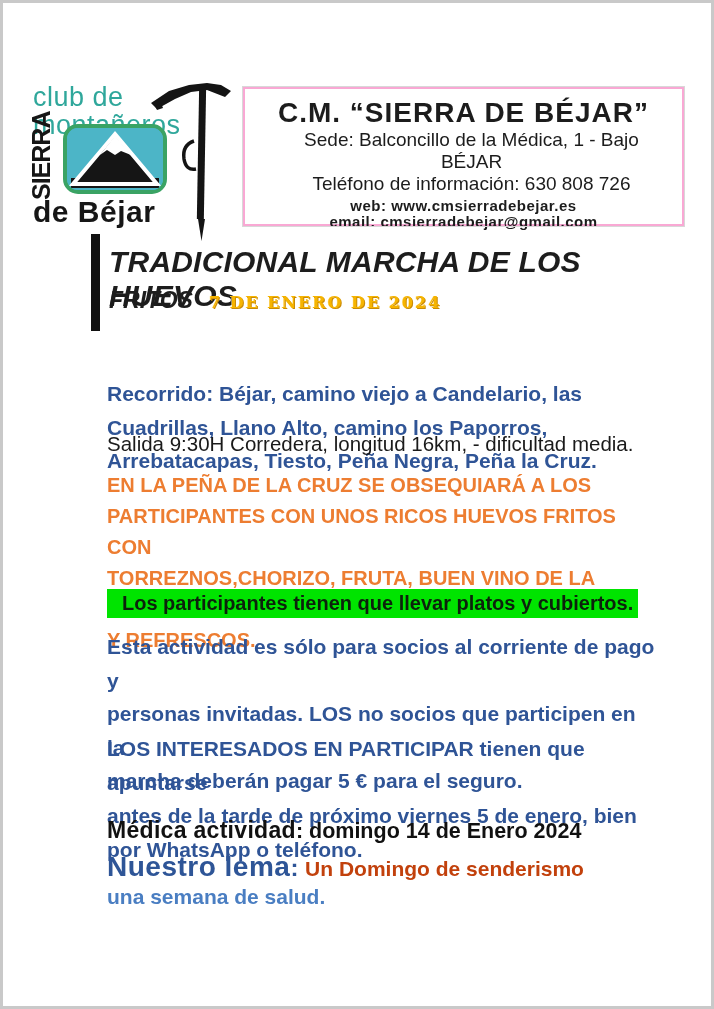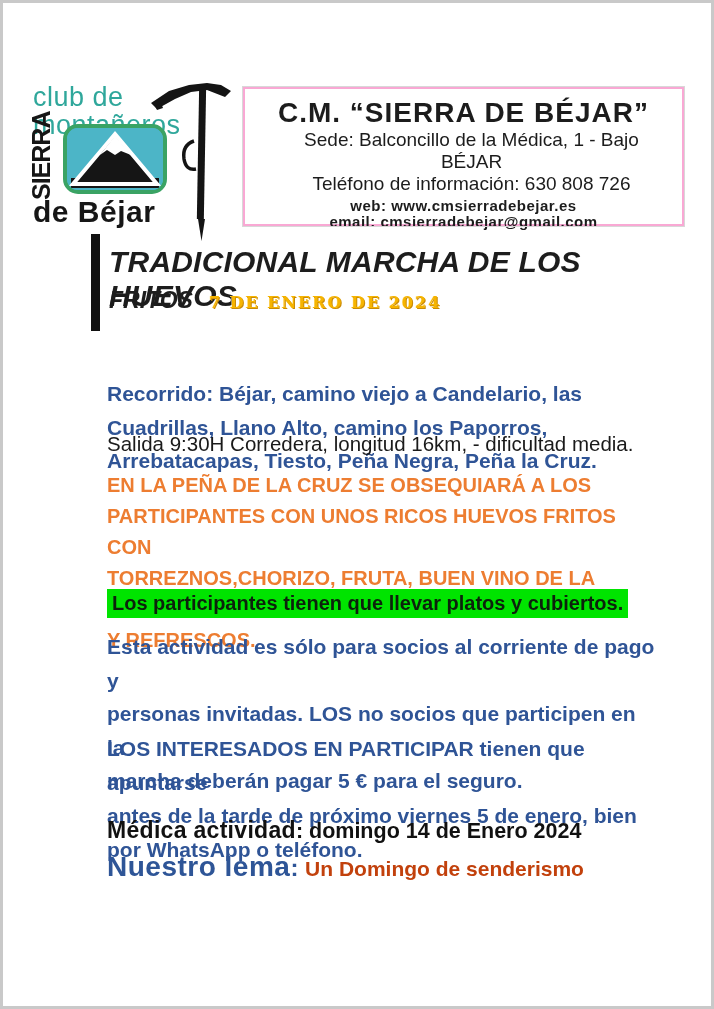--- a/index.html
+++ b/index.html
@@ -61,21 +61,21 @@
     color:#f6b400;
     text-shadow:1px 1px 0 #c98a06, -0.5px -0.5px 0 #ffe9a8;
   }
   
   .para{position:absolute;left:104px;width:548px;}
   .blue{color:#2f5496;font-weight:700;font-size:21px;line-height:33.5px;}
   .route{top:344px;margin-top:30px;}
   .departure{top:429px;color:#1a1a1a;font-size:20.5px;font-weight:400;}
   .treat{top:467px;color:#ed7d31;font-weight:700;font-size:20px;line-height:31px;}
   .hl-wrap{top:589px;font-size:20px;font-weight:700;}
-  .hl{background:#00e400;color:#0c220c;padding:3px 5px 4px 5px;}
+  .hl{background:#00e400;color:#0c220c;padding:3px 5px 4px 15px;}
   .membership{top:627px;}
   .signup{top:729px;}
   .next{top:814px;color:#111;}
   .next .na-label{font-size:23px;font-weight:700;letter-spacing:0.3px;}
   .next .na-rest{font-size:21.5px;font-weight:700;}
   .motto{top:848px;}
   .motto .mo-label{font-size:28px;font-weight:700;color:#2e5597;letter-spacing:0.5px;margin-top:48px;}
   .motto .mo-sep{font-size:24px;font-weight:700;color:#2e5597;}
   .motto .mo-text{font-size:21px;font-weight:700;color:#c2410c;}
   .motto .mo-line2{font-size:21px;font-weight:700;color:#4a7ec2;margin-top:2px;}
@@ -158,15 +158,16 @@
   </div>
 
   <div class="para next">
     <span class="na-label">Médica actividad</span><span class="na-rest">: domingo 14 de Enero 2024</span>
   </div>
 
   <div class="para motto">
     <div>
       <span class="mo-label">Nuestro lema</span><span class="mo-sep">: </span><span class="mo-text">Un Domingo de senderismo</span>
     </div>
+    <div class="mo-line2">una semana de salud.</div>
   </div>
 
 </div>
 
 </body></html>

